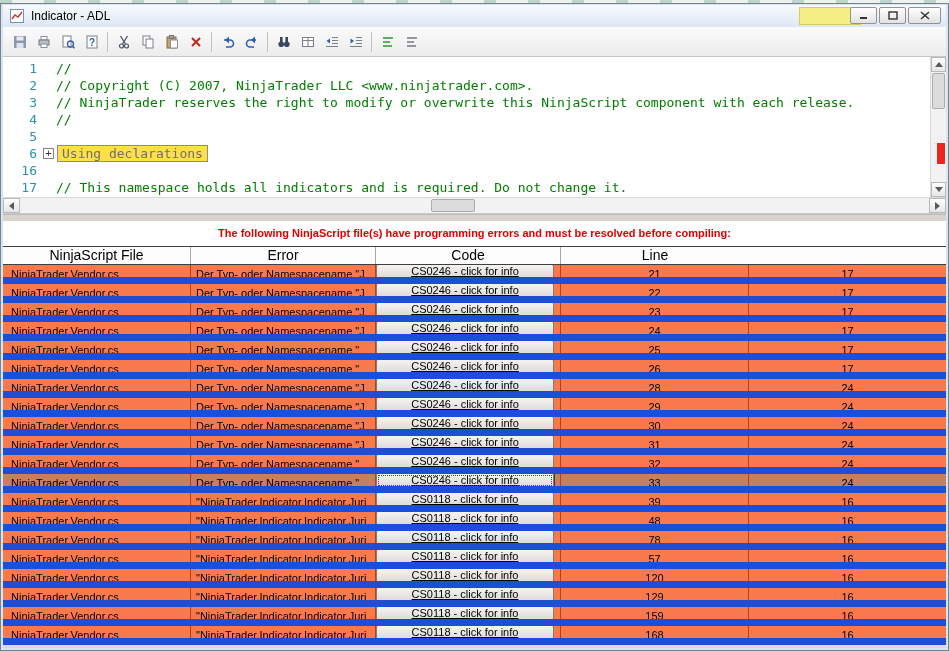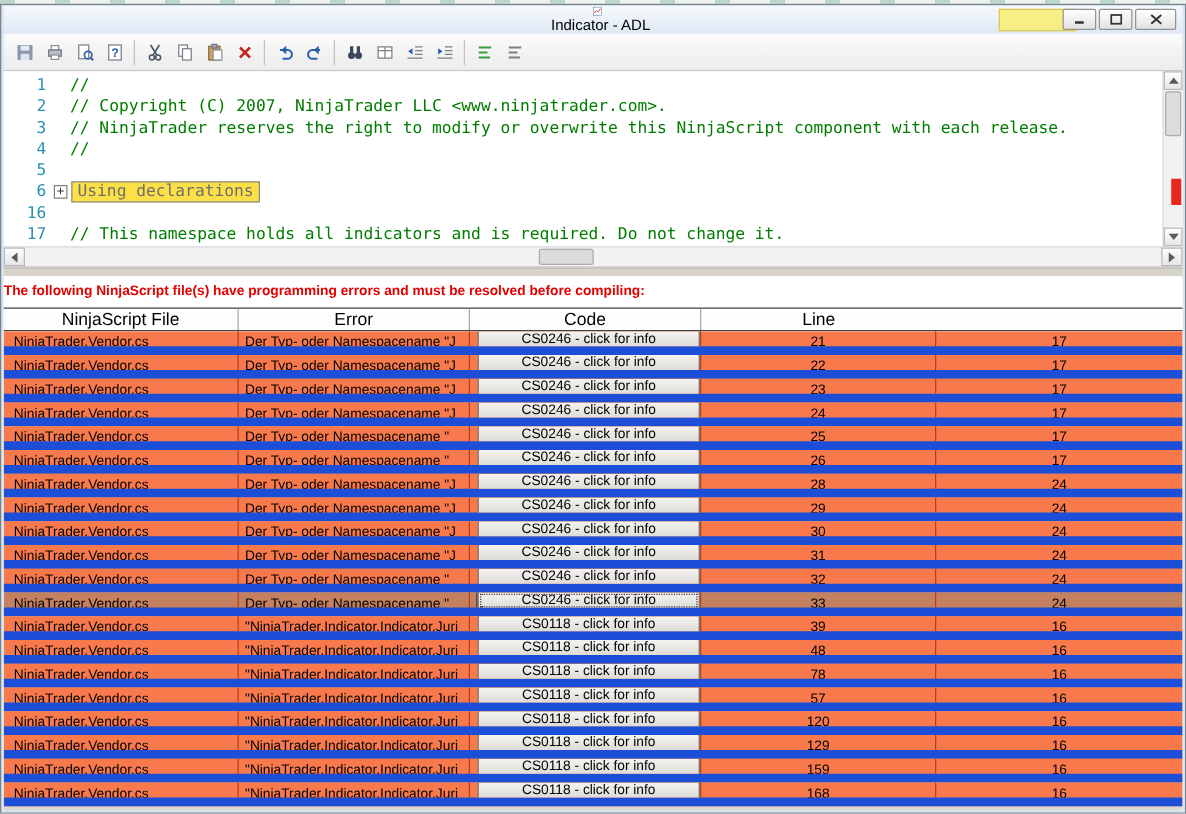--- a/index.html
+++ b/index.html
@@ -14,21 +14,21 @@
     background: repeating-linear-gradient(90deg,#bcd6cd 0 12px,#eef2ef 12px 44px); }
 
   
   .window { position:absolute; top:3px; left:0; right:0; bottom:0;
     border:1px solid #76828E; background:#EFEDE7;
     box-shadow: inset 0 0 0 2px #D9E4F0; }
 
   
   .titlebar { position:absolute; top:1px; left:2px; right:2px; height:22px;
     display:flex; align-items:center; padding-left:6px;
-    background: linear-gradient(#F7FAFD,#DDE7F3); overflow:hidden;flex-direction:column; }
+    background: linear-gradient(#F7FAFD,#DDE7F3); overflow:hidden; }
   .glass-yellow { position:absolute; left:796px; top:2px; width:62px; height:18px;
     background:#F8EF79; border:1px solid #D8C74B; opacity:.9; }
   .title-text { margin-left:6px; font-size:12px; position:relative; z-index:2; }
   .win-controls { position:absolute; right:5px; top:2px; display:flex; gap:2px; z-index:3; }
   .win-btn { width:27px; height:17px; border:1px solid #929292; border-radius:2px;
     background:linear-gradient(#FEFEFE,#E2E2E2); display:flex; align-items:center; justify-content:center; }
   .win-btn.close-btn { width:33px; }
 
   
   .toolbar { position:absolute; top:23px; left:2px; right:2px; height:30px;
@@ -76,35 +76,35 @@
   .hthumb { position:absolute; left:428px; top:1px; width:44px; height:13px;
     background:#DCDCDC; border:1px solid #ACACAC; border-radius:2px; }
 
   
   .splitter { position:absolute; top:210px; left:2px; right:2px; height:8px;
     background:#D8D4CC; border-top:1px solid #BDBDBD; border-bottom:1px solid #8F8F8F; }
 
   
   .panel { position:absolute; top:217px; left:2px; right:2px; bottom:2px; background:#fff;
     display:flex; flex-direction:column; }
-  .panel-msg { height:25px; line-height:25px; text-align:left; color:#E00000;
+  .panel-msg { height:25px; line-height:25px; text-align:center; color:#E00000;
     font-weight:bold; font-size:11px; background:#fff; }
   .thead { display:flex; height:19px; background:#FDFDFD;
     border-top:1px solid #3F3F3F; border-bottom:1px solid #3F3F3F; }
   .hcell { font-size:14px; line-height:17px; text-align:center; border-right:1px solid #A9A9A9; overflow:hidden; }
   .hcell:last-child { border-right:none; }
   .w1 { width:188px; } .w2 { width:185px; } .w3 { width:185px; } .w4 { width:188px; } .w5 { flex:1; }
   .tbody { flex:1; overflow:hidden; background:#DCD9D2; }
   .erow { display:flex; height:19px; background:#F87A4C; border-bottom:7px solid #1d4ed8; }
   .erow.selected { background:#C5815F; }
   .c { font-size:11px; line-height:18px; overflow:hidden; white-space:nowrap;
     border-right:1px solid #B0431C; }
   .cfile { width:188px; padding-left:8px; }
   .cerr  { width:185px; padding-left:5px; }
-  .ccode { width:185px; display:flex; align-items:center; justify-content:flex-end; }
+  .ccode { width:185px; display:flex; align-items:center; justify-content:flex-start;text-decoration:underline; }
   .cline { width:188px; text-align:center; }
   .ccol  { flex:1; text-align:center; border-right:none; }
   .code-btn { width:178px; height:15px; font-family:inherit; font-size:11px; line-height:1;
     background:linear-gradient(#F5F4F2,#DCDAD6); border:1px solid #7D7D7D; border-radius:2px;
     color:#000; padding:0; }
   .code-btn.focused { box-shadow:0 0 0 1px #3A3A3A; outline:1px dotted #444; outline-offset:-3px; }
 </style>
 </head>
 <body>
 

